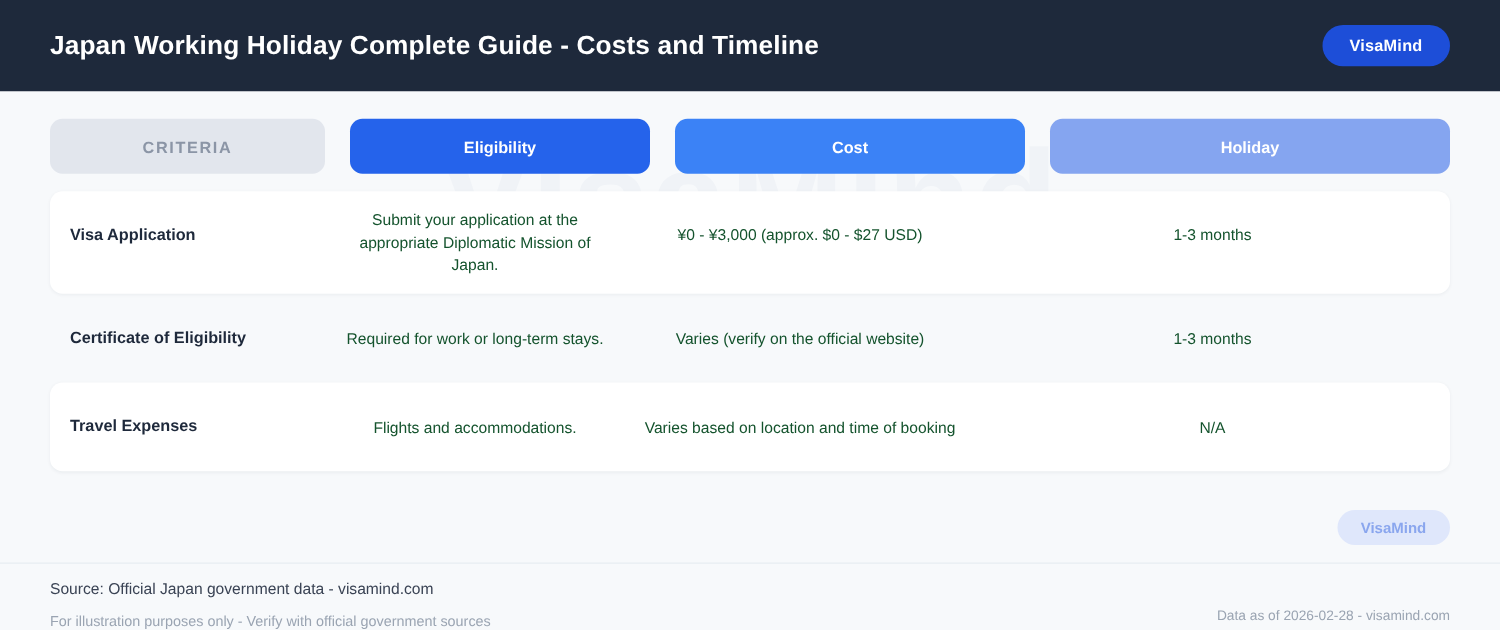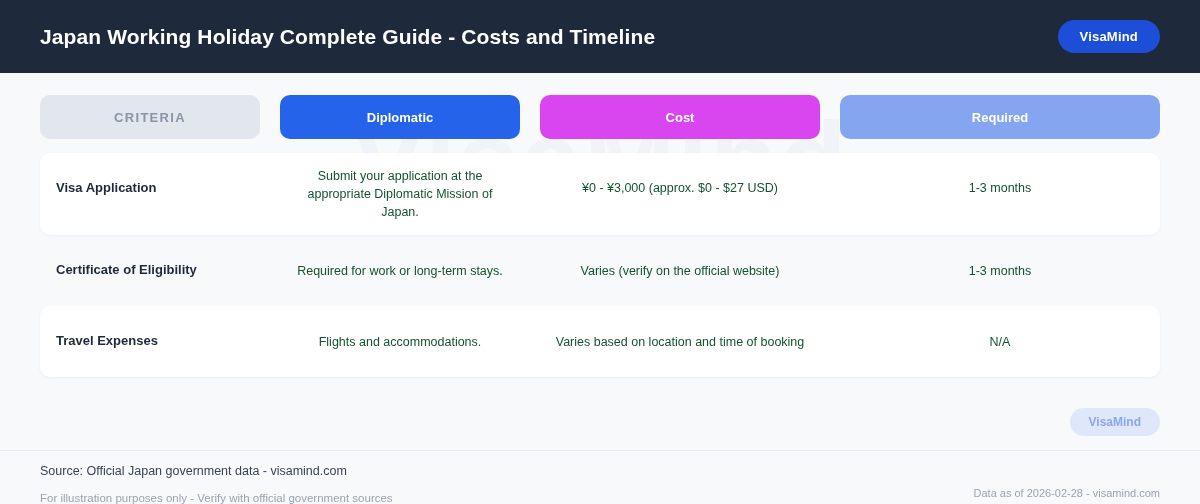--- a/index.html
+++ b/index.html
@@ -84,27 +84,26 @@
     font-size: 13px;
     font-weight: bold;
     color: #ffffff;
   }
   .hcell.h0 {
     background: #e2e6ed;
     color: #8b95a6;
     letter-spacing: 1.3px;
   }
   .hcell.h1 { background: #2563eb; }
-  .hcell.h2 { background: #d946ef; text-align: center; }
+  .hcell.h2 { background: #3b82f6; text-align: center; }
   .hcell.h3 { background: #85a5f0; }
 
   
   .data-row {
     display: flex;
-    gap: 20px;
     align-items: stretch;
     border-radius: 10px;
     padding: 0;
     justify-content: center;
   }
   .data-row.odd {
     background: #ffffff;
     box-shadow: 0 1px 3px rgba(16, 30, 60, 0.055);
   }
   .data-row.even {
@@ -182,27 +181,27 @@
     <div class="brand-pill">VisaMind</div>
   </div>
 
   <div class="table-wrap">
 
     <div class="row head-row">
       <div class="col c0">
           <div class="hcell h0">CRITERIA</div>
         </div>
       <div class="col c1">
-          <div class="hcell h1">Diplomatic</div>
+          <div class="hcell h1">Eligibility</div>
         </div>
       <div class="col c2">
           <div class="hcell h2">Cost</div>
         </div>
       <div class="col c3">
-          <div class="hcell h3">Required</div>
+          <div class="hcell h3">Holiday</div>
         </div>
     </div>
 
     <div class="data-row odd">
       <div class="col c0">
           <div class="dcell c0">
             <div class="inner">Visa Application</div>
           </div>
         </div>
       <div class="col c1">

